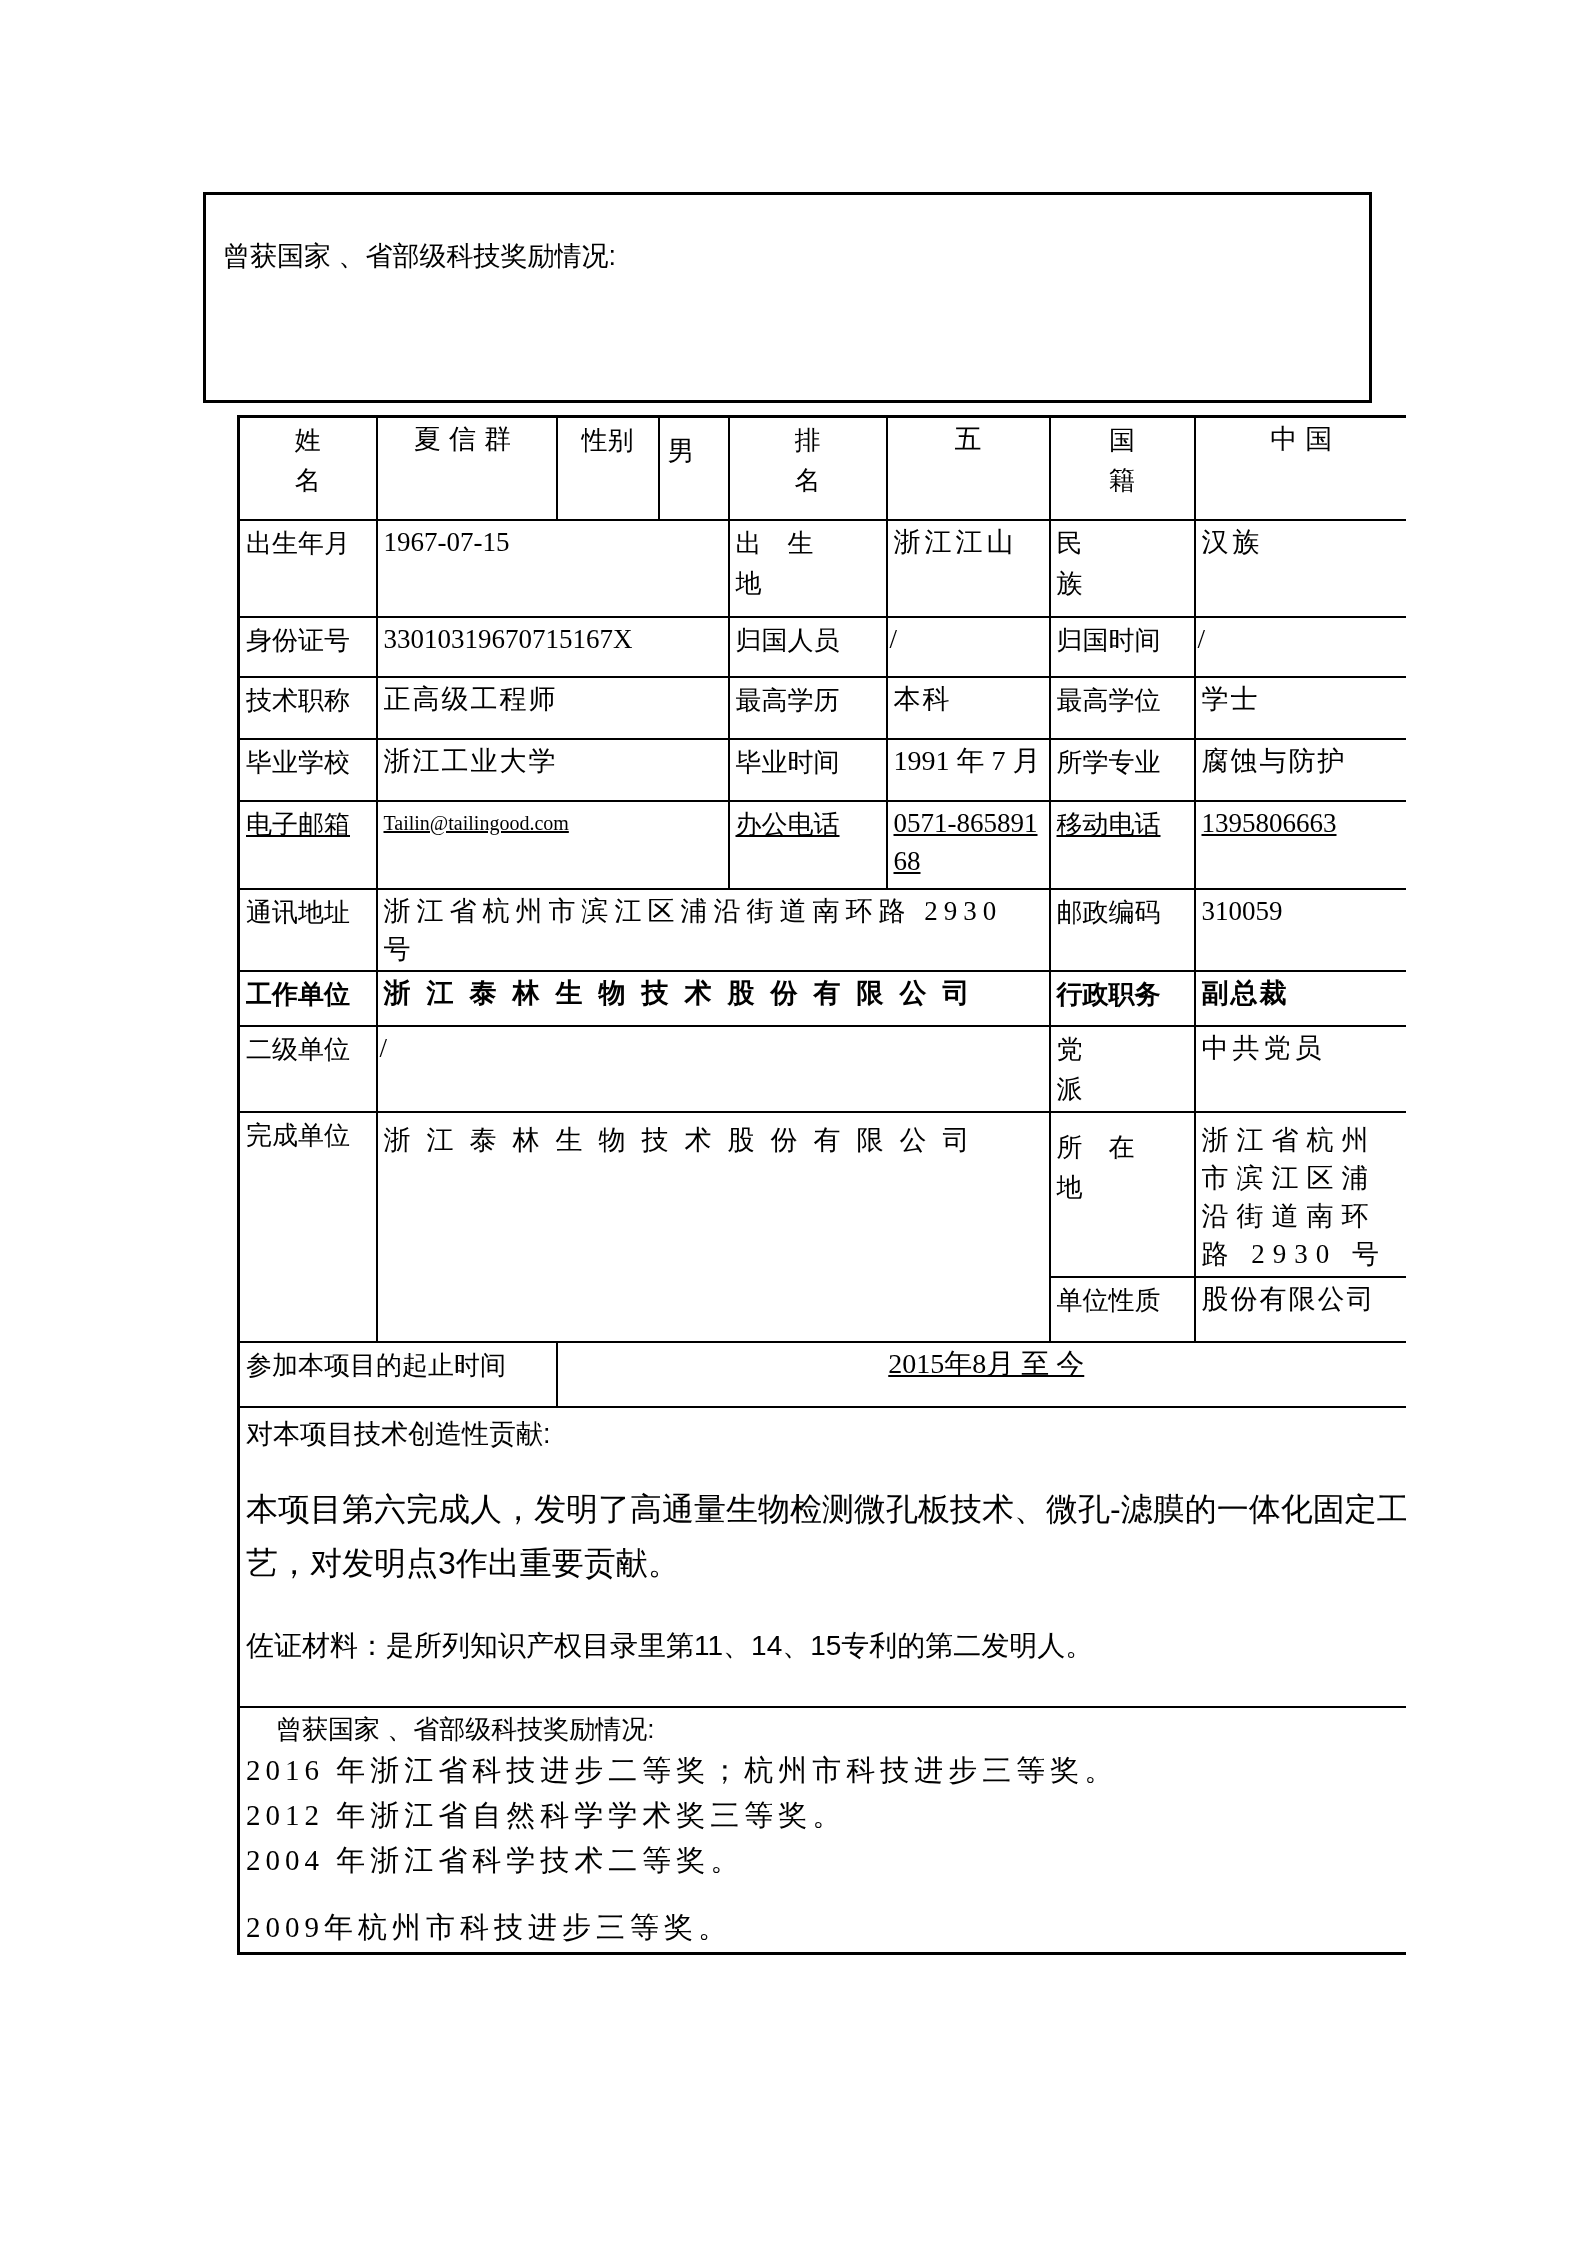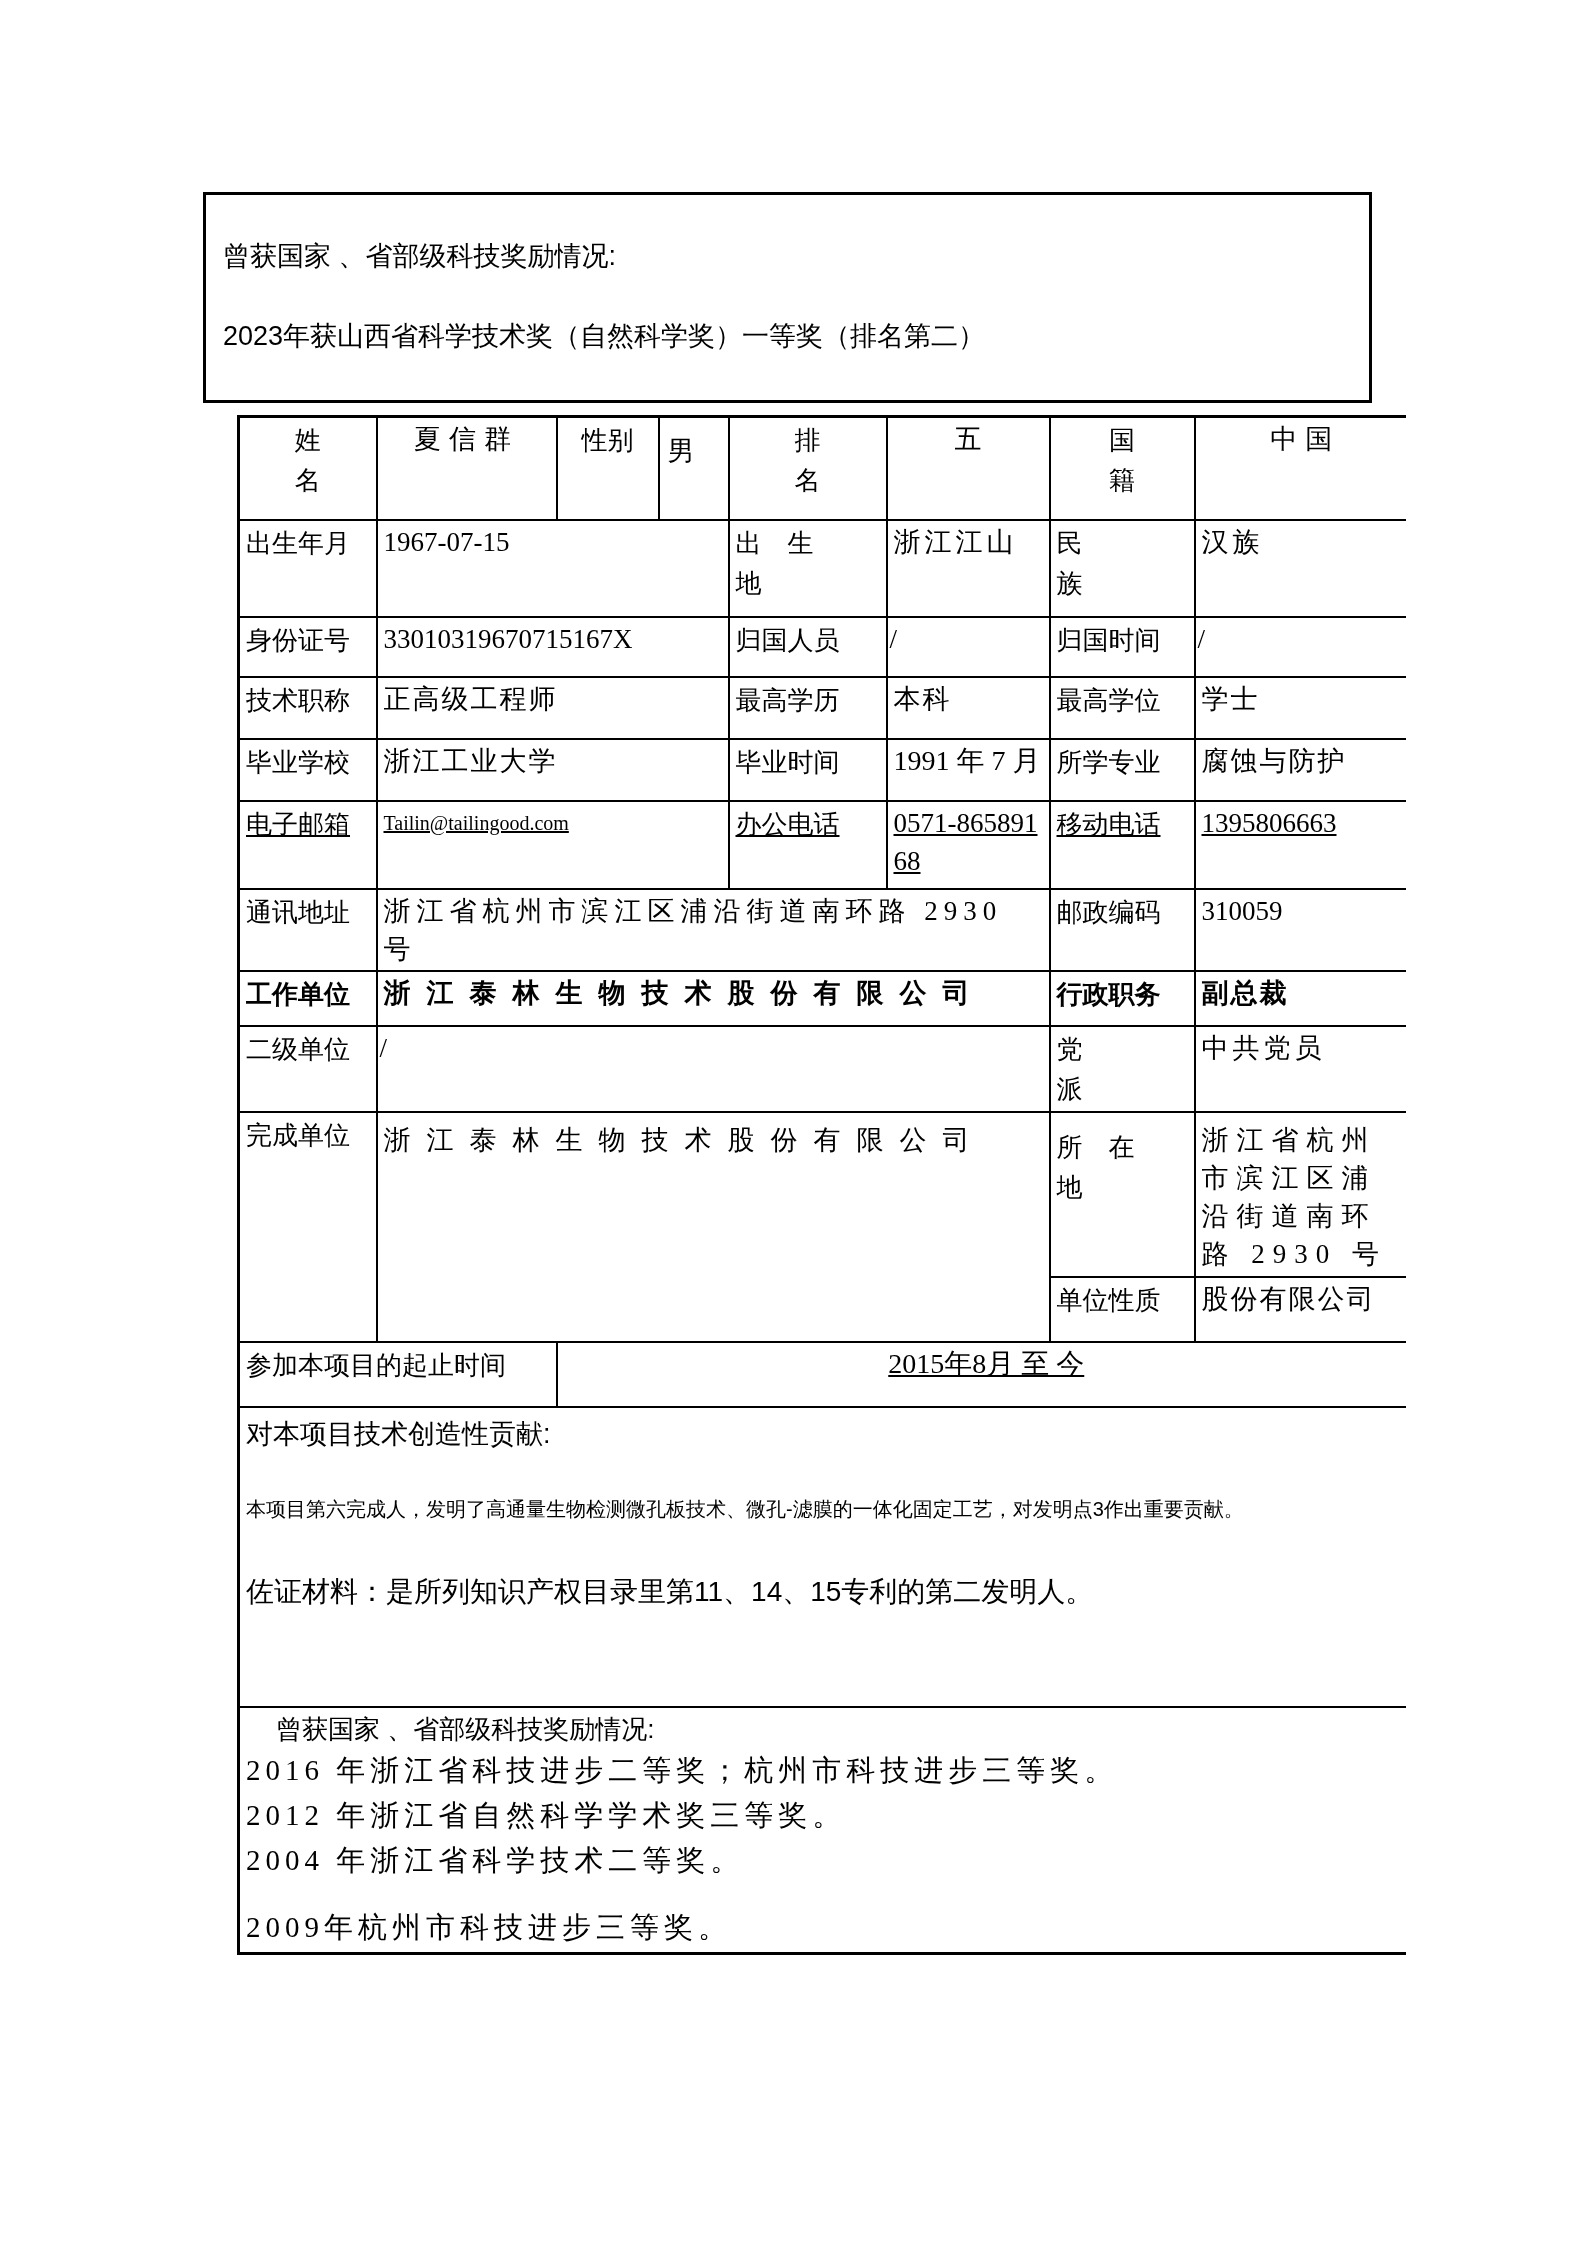--- a/index.html
+++ b/index.html
@@ -52,41 +52,40 @@
   .rh12{height:300px;} .rh13{height:236px;}
   
   td.period-val{
     font-family:"Liberation Serif","DejaVu Serif",serif;font-size:28px;
     text-align:center;vertical-align:middle;text-decoration:underline;
   }
   
   td.contrib{padding:8px 14px;}
   .contrib p{margin:0;}
   .contrib .head{font-size:27px;line-height:40px;margin-top:4px;}
-  .contrib .body1{font-size:20px;line-height:54px;margin-top:28px;}
+  .contrib .body1{font-size:32px;line-height:54px;margin-top:28px;}
   .contrib .body2{font-size:28px;line-height:40px;margin-top:36px;}
   
   td.awards{padding:14px 10px 6px 0;}
   .awards p{margin:0;}
   .awards .head{font-size:26px;line-height:38px;margin-left:30px;}
   .awards .line{
     font-family:"Liberation Serif","DejaVu Serif",serif;
     font-size:29px;line-height:45px;letter-spacing:5px;margin-left:0;
   }
   .awards .line:first-of-type{margin-top:10px;}
   .awards .last{margin-top:22px;}
 </style>
 </head>
 <body>
 
 <div class="page">
 
   <div class="top-box">
     <p class="tb1">曾获国家 、省部级科技奖励情况:</p>
-    <p class="tb2">2023年获山西省科学技术奖（自然科学奖）一等奖（排名第二）</p>
   </div>
 
   <table class="info">
     <colgroup>
       <col style="width:138px">
         <col style="width:180px">
         <col style="width:102px">
         <col style="width:70px">
       <col style="width:158px">
         <col style="width:163px">

